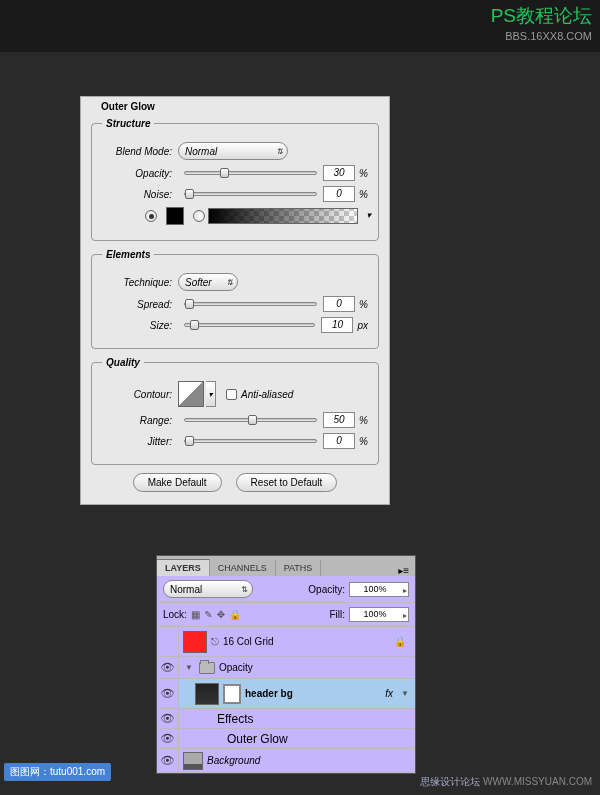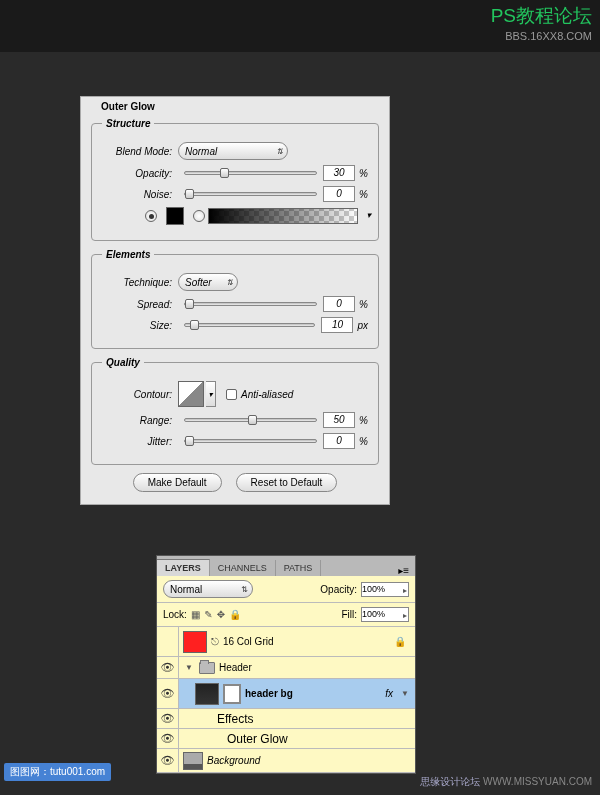--- a/index.html
+++ b/index.html
@@ -31,27 +31,27 @@
   .swatch-black { width: 18px; height: 18px; background: #000; border: 1px solid #666; margin: 0 6px; }
   .gradient-bar { width: 150px; height: 16px; border: 1px solid #666; background: linear-gradient(to right, #000 0%, transparent 100%), repeating-conic-gradient(#ccc 0% 25%, #fff 0% 50%) 0/10px 10px; position: relative; }
   .gradient-bar::after { content: "▾"; position: absolute; right: -14px; top: 1px; font-size: 9px; }
   .contour { width: 26px; height: 26px; border: 1px solid #666; background: linear-gradient(135deg, #fff 50%, #888 50%); margin-right: 2px; }
   .contour-dd { width:10px; height:26px; display:flex; align-items:center; justify-content:center; font-size:8px; border:1px solid #888; border-left:none; background:linear-gradient(#fff,#ddd); margin-right: 10px;}
   .checkbox { width: 11px; height: 11px; border: 1px solid #666; border-radius: 2px; background: #fff; margin-right: 4px; }
   .btn { border: 1px solid #888; border-radius: 10px; background: linear-gradient(#fff,#ddd); height: 19px; padding: 0 14px; font-size: 10px; display: inline-flex; align-items: center; }
   .btnrow { display: flex; justify-content: center; gap: 14px; margin-top: 4px; }
 
   
-  .layers { position: absolute; top: 555px; left: 156px; width: 260px; background: #fef9c3; border: 1px solid #555; font-size: 10px; }
+  .layers { position: absolute; top: 555px; left: 156px; width: 260px; background: #c4b5fd; border: 1px solid #555; font-size: 10px; }
   .tabs { display: flex; background: #b9b9b9; height: 20px; align-items: flex-end; }
   .tab { padding: 3px 8px; font-size: 9px; color: #333; background: #b9b9b9; border-right: 1px solid #999; }
   .tab.active { background: #d8d8d8; font-weight: bold; border-top:1px solid #777; }
   .tabs .menu { margin-left: auto; padding: 0 6px; font-size: 10px; }
   .panel-row { display: flex; align-items: center; padding: 4px 6px; border-bottom: 1px solid #bbb; gap: 4px; }
-  .mini-num { width: 48px; height: 15px; border: 1px solid #888; background: #fff; font-size: 9px; line-height: 13px; position: relative; padding-right: 8px;}
+  .mini-num { width: 60px; height: 15px; border: 1px solid #888; background: #fff; font-size: 9px; text-align: center; line-height: 13px; position: relative; padding-right: 8px;}
   .mini-num::after { content:"▸"; position:absolute; right:1px; top:1px; font-size:8px; color:#555;}
   .lock-icons { display: flex; gap: 4px; font-size: 10px; color: #555; }
   .layer-row { display: flex; align-items: center; border-bottom: 1px solid #bbb; height: 30px; }
   .eye-col { width: 22px; text-align: center; border-right: 1px solid #bbb; height: 100%; display: flex; align-items: center; justify-content: center; }
   .layer-body { flex: 1; display: flex; align-items: center; height: 100%; padding: 0 4px; gap: 4px; }
   .layer-body.selected { background: #a8ccee; }
   .thumb-sq { width: 24px; height: 22px; border: 1px solid #666; background: #fff; }
   .thumb-sq.red { background: #ff2020; }
   .thumb-sq.dark { background: linear-gradient(#222,#333); }
   .thumb-sq.grad { background: linear-gradient(#aaa 70%,#555 70%); }
@@ -217,21 +217,21 @@
     </div>
   </div>
 
   <div class="layer-row" style="height:22px">
     <div class="eye-col">
         <span class="eye">👁</span>
       </div>
     <div class="layer-body">
       <span class="tri">▼</span>
       <span class="folder-ic"></span>
-      <span>Header</span>
+      <span>Opacity</span>
     </div>
   </div>
 
   <div class="layer-row">
     <div class="eye-col">
         <span class="eye">👁</span>
       </div>
     <div class="layer-body selected" style="padding-left:16px">
       <span class="thumb-sq dark"></span>
       <span class="thumb-sq mask"></span>

